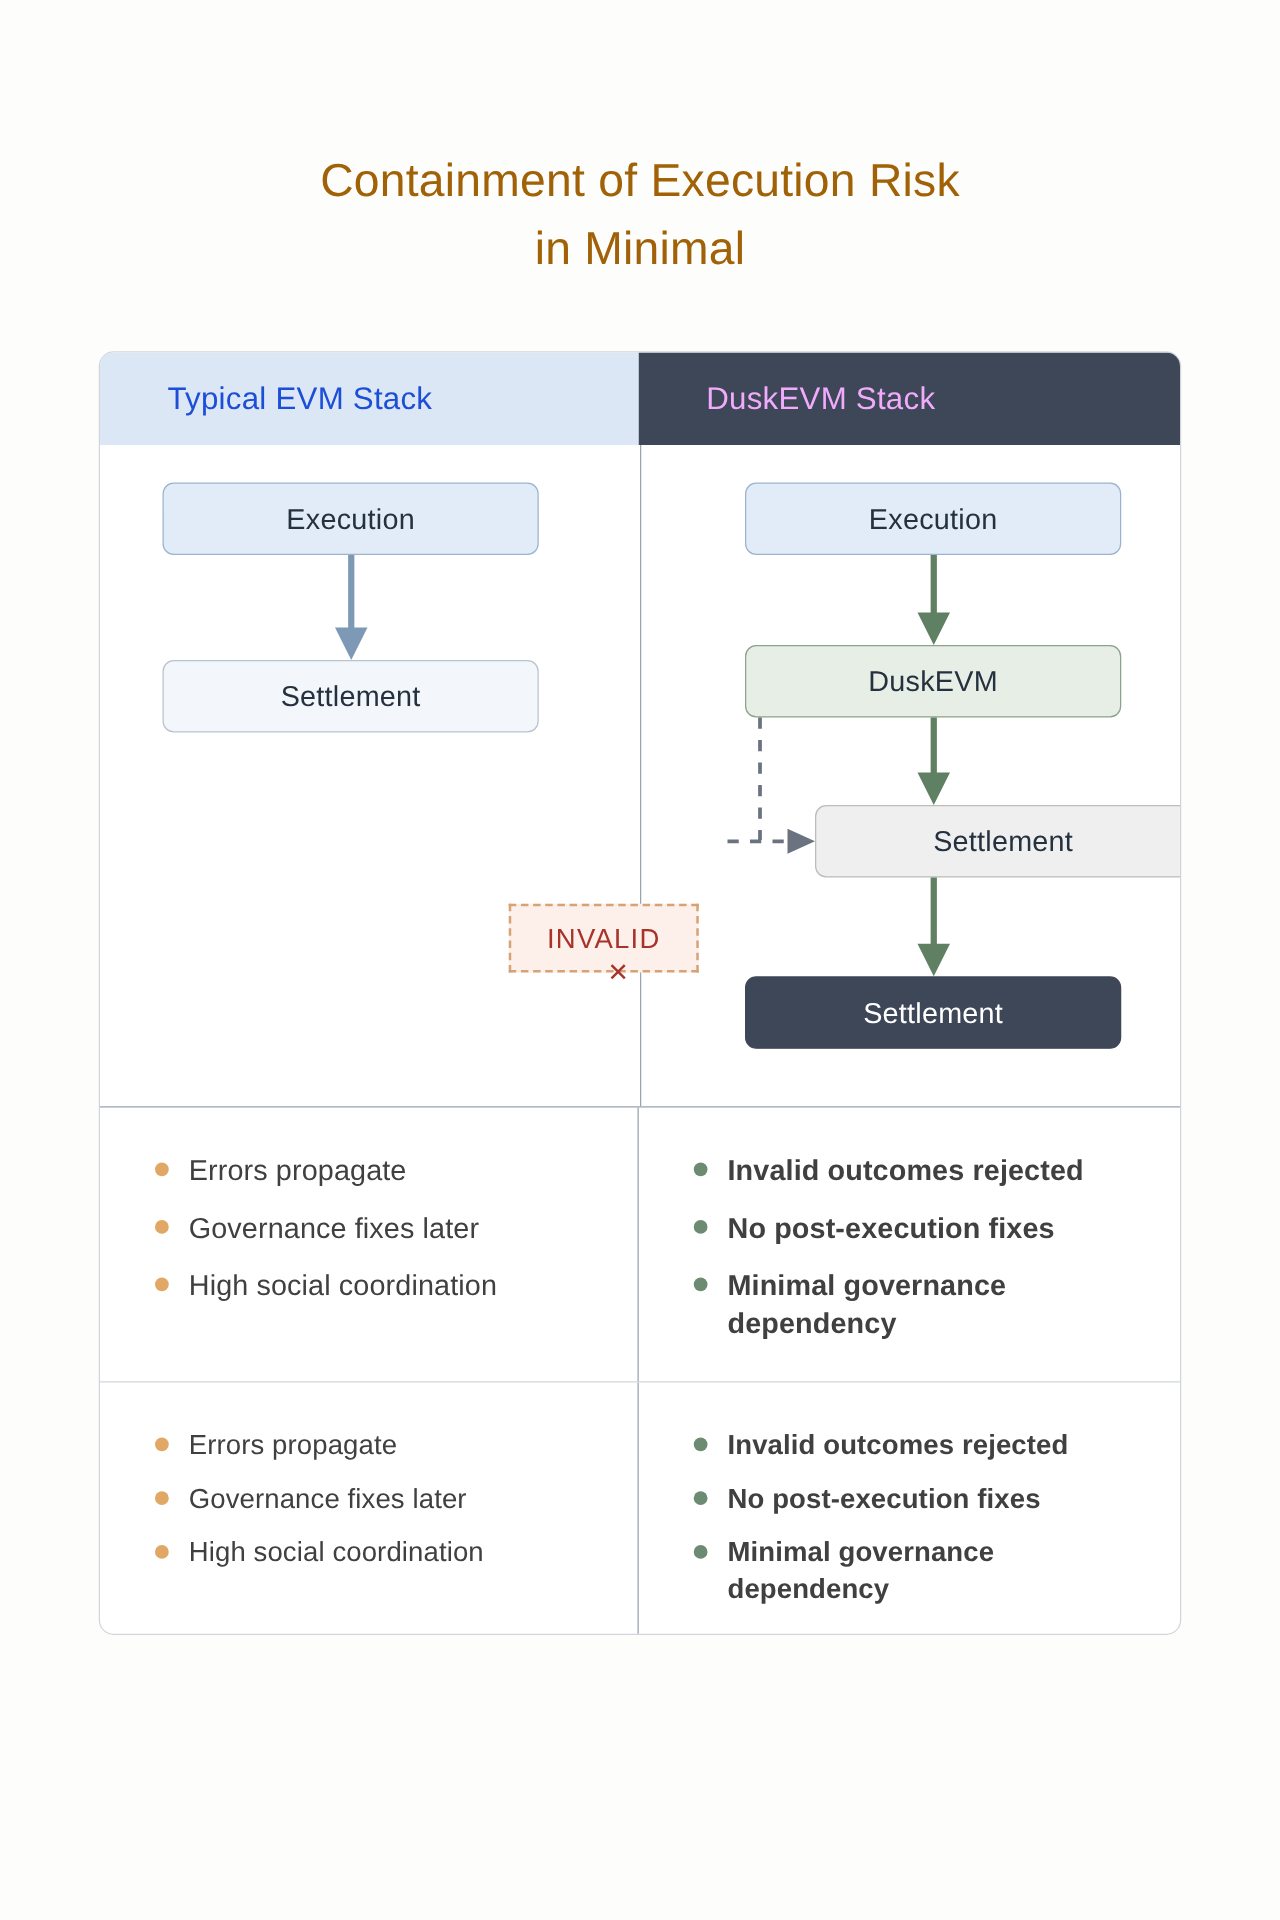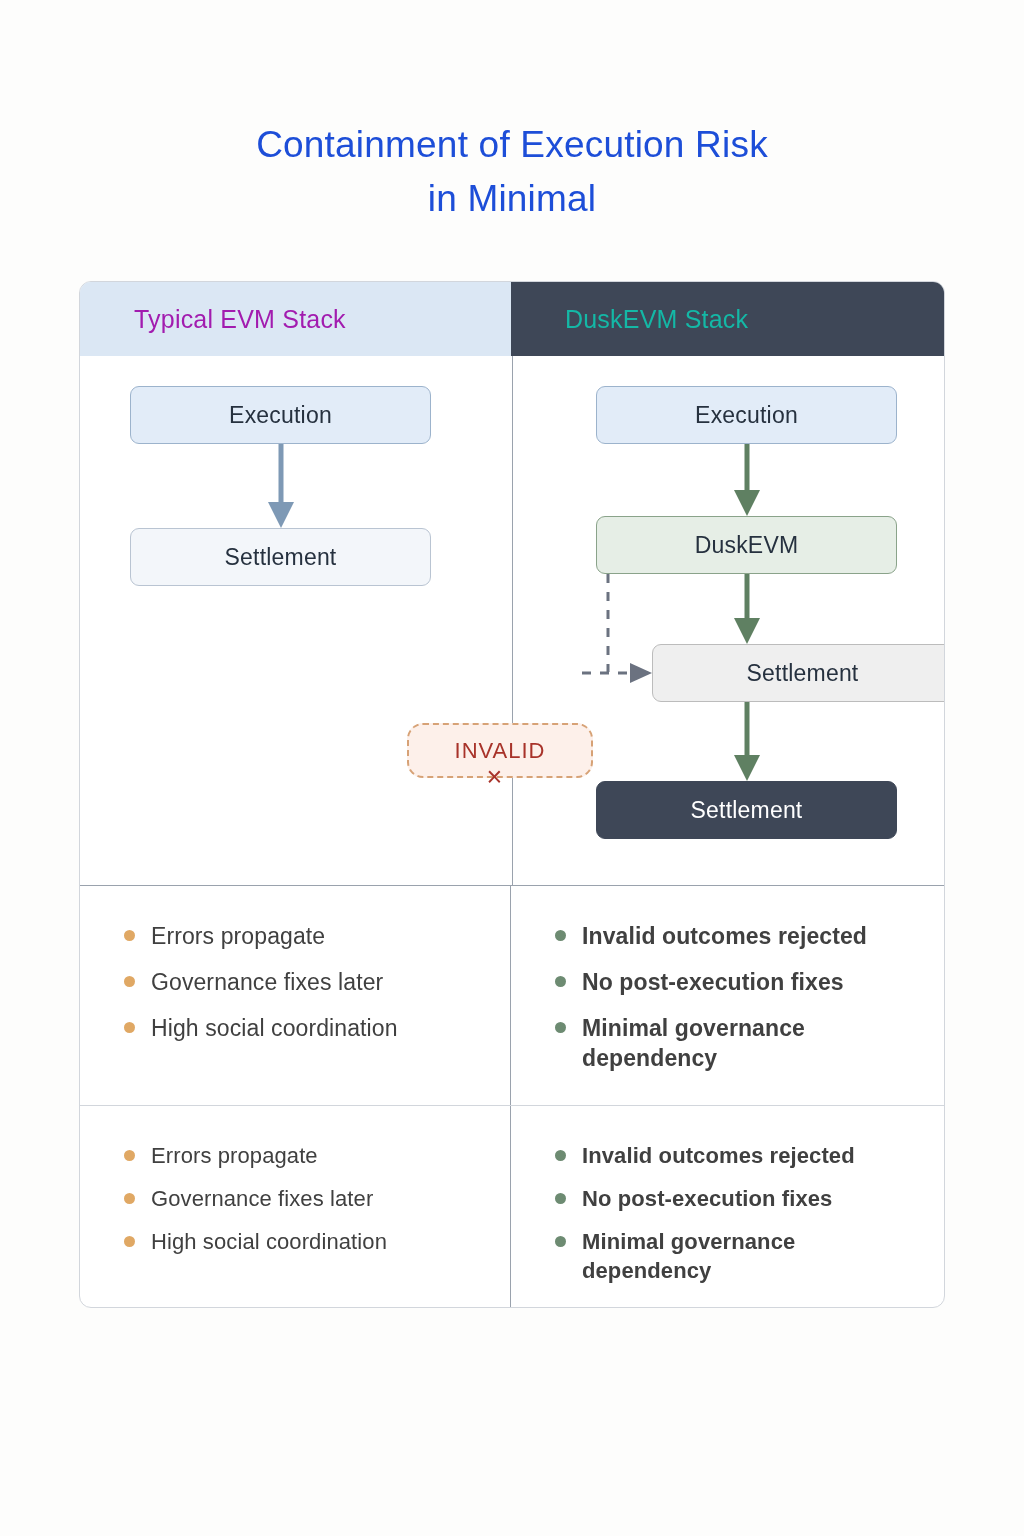--- a/index.html
+++ b/index.html
@@ -13,21 +13,21 @@
     overflow: hidden;
   }
 
   
   .title-block {
     position: absolute;
     top: 118px;
     left: 0;
     width: 1024px;
     text-align: center;
-    color: #1d4ed8;
+    color: #a16207;
     font-size: 37px;
     line-height: 54px;
     font-weight: 400;
     letter-spacing: 0.2px;
   }
   .title-line { display: block; }
 
   
   .frame {
     position: absolute;
@@ -50,26 +50,26 @@
   .header-cell {
     display: flex;
     align-items: center;
     padding-left: 54px;
     font-size: 25px;
     letter-spacing: 0.2px;
   }
   .header-left {
     width: 432px;
     background: #dbe7f4;
-    color: #a21caf;
+    color: #1d4ed8;
   }
   .header-right {
     width: 434px;
     background: #3e4757;
-    color: #14b8a6;
+    color: #f0abfc;
   }
 
   
   .diagram-row {
     position: relative;
     height: 530px;
     width: 100%;
     border-bottom: 1.5px solid #9aa2ad;
   }
   .vdiv {
@@ -124,23 +124,23 @@
     color: #ffffff;
   }
 
   
   .arrow-svg { position: absolute; overflow: visible; }
 
   
   .invalid-box {
     position: absolute;
     left: 327px; top: 367px;
-    width: 186px; height: 55px;
+    width: 152px; height: 55px;
     border: 2px dashed #d7a276;
-    border-radius: 16px;
+    border-radius: 0;
     background: #fdf0ea;
     display: flex;
     align-items: center;
     justify-content: center;
     font-size: 22px;
     color: #a8332a;
     letter-spacing: 1px;
   }
   .invalid-x {
     position: absolute;

